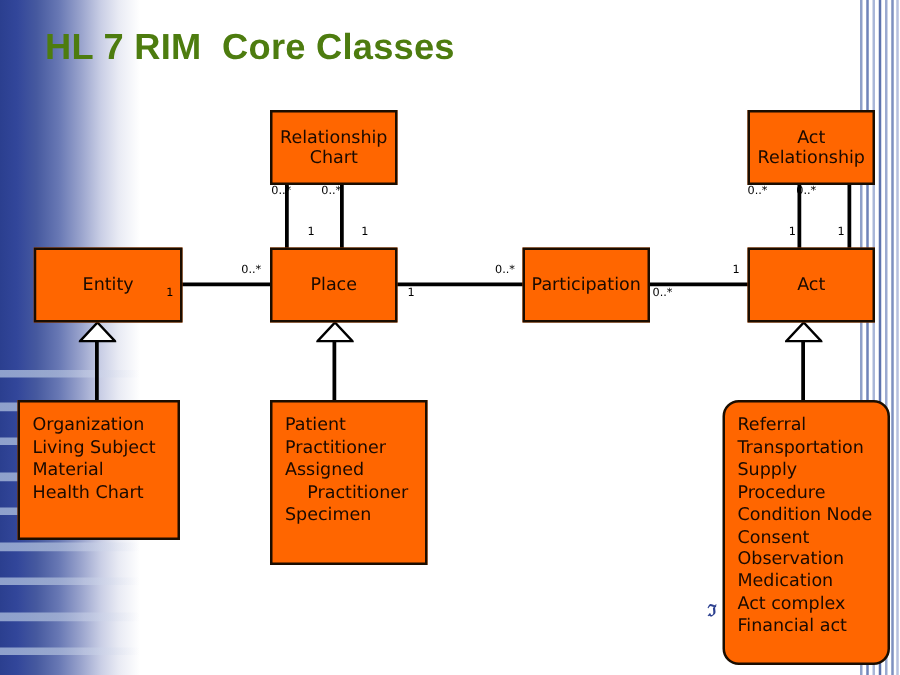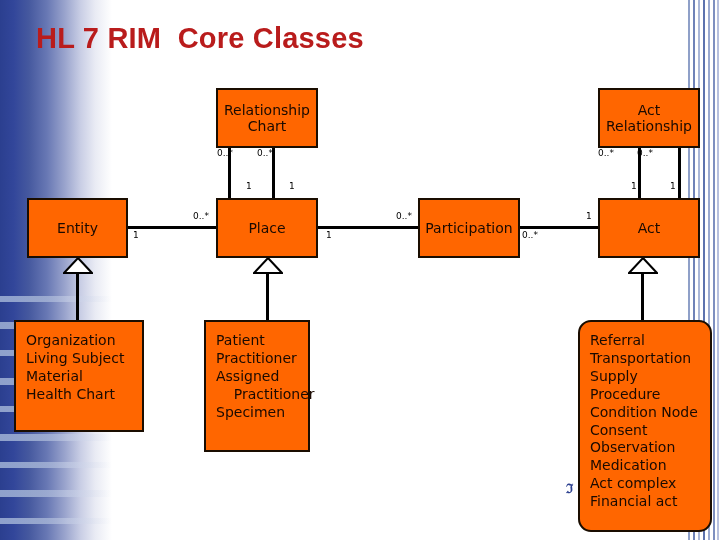--- a/index.html
+++ b/index.html
@@ -54,21 +54,21 @@
     width: 2px; height: 540px;
   }
 
   
   .title {
     position: absolute;
     left: 36px; top: 22px;
     font-family: "Liberation Sans", sans-serif;
     font-size: 29px;
     font-weight: bold;
-    color: #b91c1c;
+    color: #4d7c0f;
     letter-spacing: 0.2px;
     white-space: pre;
   }
 
   
   .uml-box {
     position: absolute;
     background: #FF6600;
     border: 2px solid #1a0d00;
     box-sizing: border-box;
@@ -191,21 +191,21 @@
     </div>
   </div>
 
   <div class="uml-box centered" style="left:598px; top:88px; width:102px; height:60px;">
     <div>
       <span class="ln">Act</span>
       <span class="ln">Relationship</span>
     </div>
   </div>
 
-  <div class="uml-box centered" style="left:27px; top:198px; width:101px; height:60px;">
+  <div class="uml-box centered" style="left:27px; top:198px; width:119px; height:60px;">
     <span>Entity</span>
   </div>
 
   <div class="uml-box centered" style="left:216px; top:198px; width:102px; height:60px;">
     <span>Place</span>
   </div>
 
   <div class="uml-box centered" style="left:418px; top:198px; width:102px; height:60px;">
     <span>Participation</span>
   </div>
@@ -214,21 +214,21 @@
     <span>Act</span>
   </div>
 
   <div class="uml-box listed" style="left:14px; top:320px; width:130px; height:112px;">
     <span class="ln">Organization</span>
     <span class="ln">Living Subject</span>
     <span class="ln">Material</span>
     <span class="ln">Health Chart</span>
   </div>
 
-  <div class="uml-box listed" style="left:204px; top:320px; width:106px; height:132px;">
+  <div class="uml-box listed" style="left:216px; top:320px; width:126px; height:132px;">
     <span class="ln">Patient</span>
     <span class="ln">Practitioner</span>
     <span class="ln">Assigned</span>
     <span class="ln">    Practitioner</span>
     <span class="ln">Specimen</span>
   </div>
 
   <div class="uml-box listed" style="left:578px; top:320px; width:134px; height:212px;border-radius:13px;">
     <span class="ln">Referral</span>
     <span class="ln">Transportation</span>

